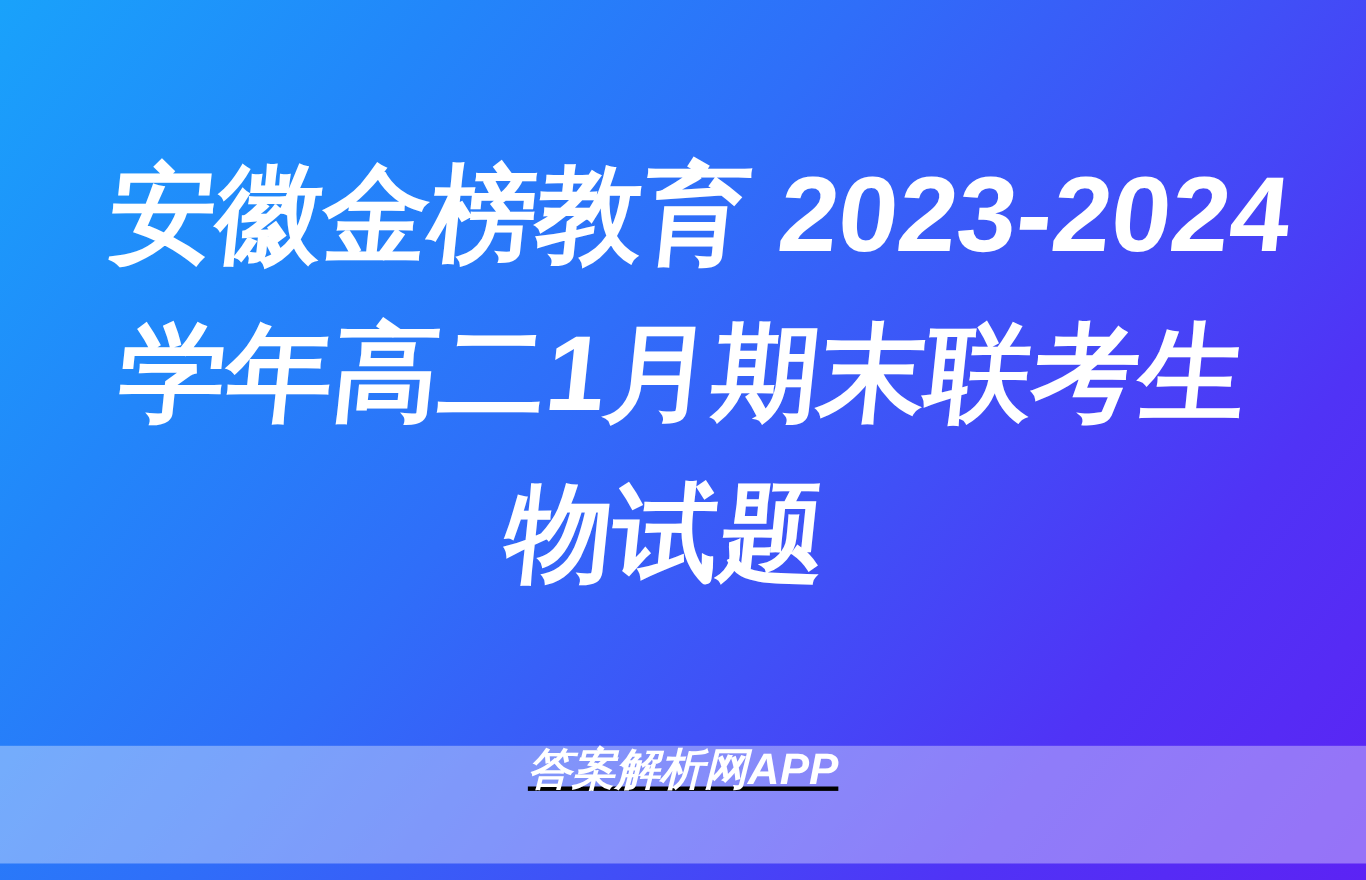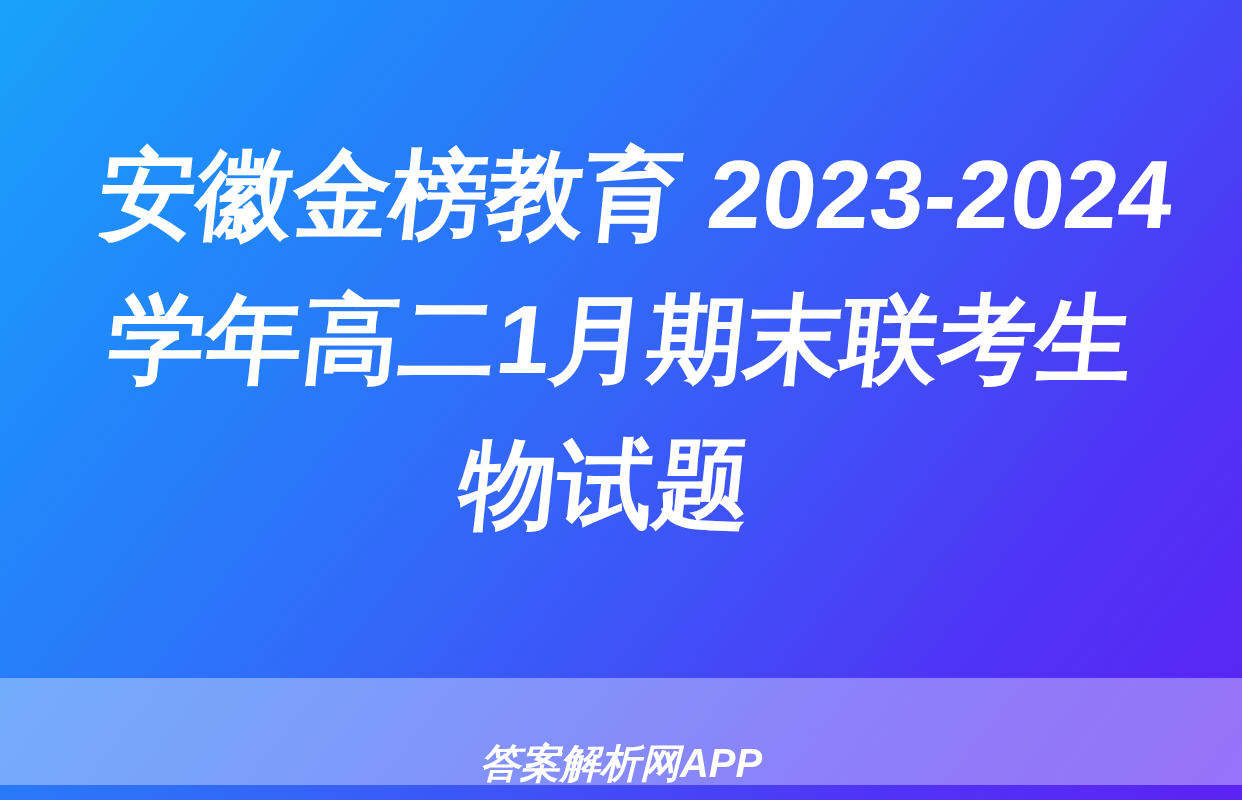--- a/index.html
+++ b/index.html
@@ -57,22 +57,23 @@
 
   
   #footer-band {
     position: absolute;
     left: 0;
     top: 678px;
     width: 1242px;
     height: 107px;
     background: rgba(255, 255, 255, 0.36);
     display: flex;
-    align-items: flex-end;
+    align-items: flex-start;
     justify-content: center;
+    text-decoration: underline;
   }
 
   #footer-text {
     margin: 0;
     color: #ffffff;
     font-size: 40px;
     line-height: 44px;
     font-weight: 700;
     font-style: italic;
     letter-spacing: 0px;

